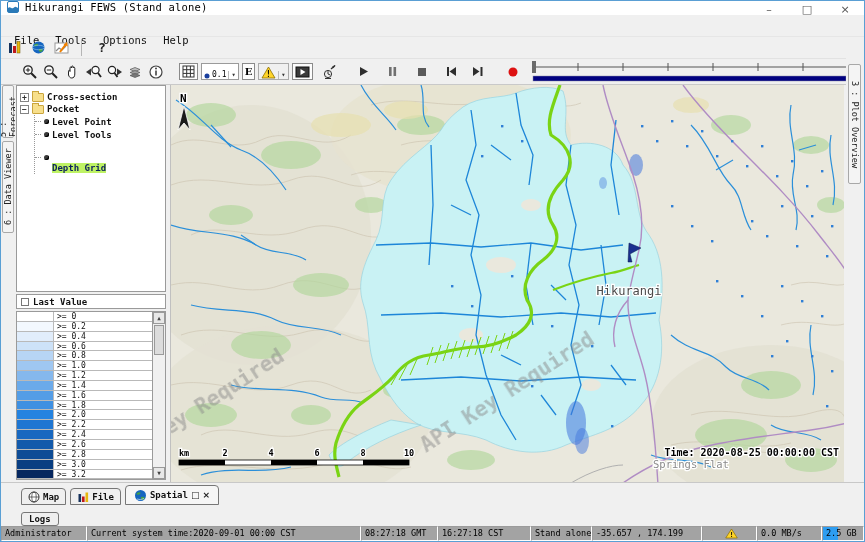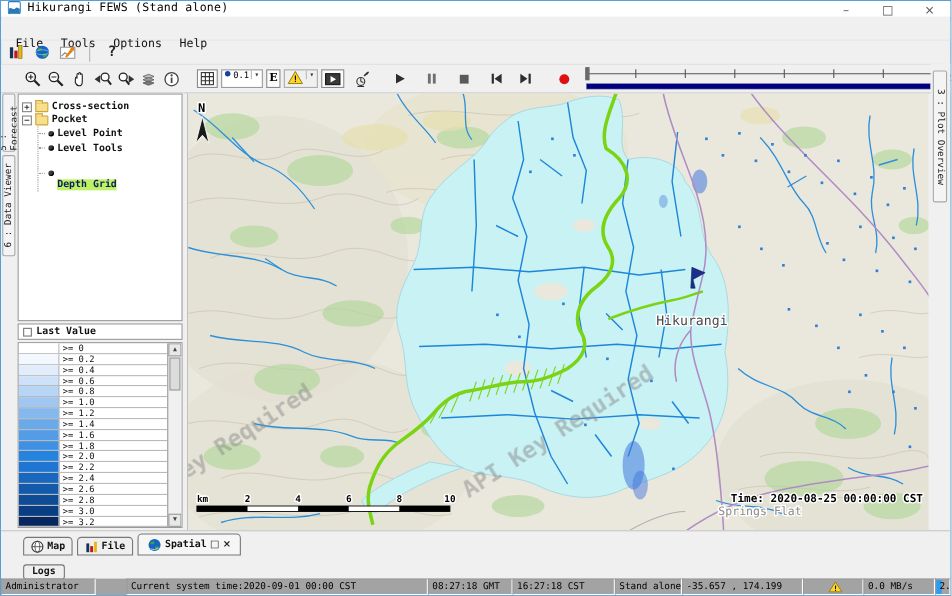--- a/index.html
+++ b/index.html
@@ -23,21 +23,21 @@
 
   
   .toolbar1 { position:absolute; top:36px; left:0; right:0; height:21px; display:flex;
               align-items:center; padding-left:4px; gap:6px; }
   .toolbar2 { position:absolute; top:57px; left:0; right:0; height:27px; display:flex;
               align-items:center; padding-left:20px; gap:3px; border-top:1px solid #e2e2e2;
               border-bottom:1px solid #c9c9c9; background:#f0f0f0; }
   .tbtn { display:flex; align-items:center; justify-content:center; min-width:18px; height:20px; }
   .vsep { width:1px; height:17px; background:#b5b5b5; margin:0 4px; }
   .help-q { font-size:13px; font-weight:bold; color:#222; padding:0 6px; }
-  .dropbox { display:flex; align-items:flex-start; border:1px solid #9a9a9a; background:#fff;
+  .dropbox { display:flex; align-items:flex-end; border:1px solid #9a9a9a; background:#fff;
              height:17px; padding:0 2px; gap:2px; font-size:8px; }
   .dropbox .caret { font-size:7px; color:#333; border-left:1px solid #bbb; padding-left:2px; }
   .boxbtn { border:1px solid #8a8a8a; background:#fcfcfc; height:17px; display:flex;
             align-items:center; justify-content:center; padding:0 2px; }
   .ruler-wrap { display:flex; align-items:center; margin-left:6px; }
   .tl-date { font-size:9px; font-weight:bold; color:#000; margin-left:8px; white-space:nowrap; }
 
   
   .left-strip { position:absolute; top:84px; left:0; width:14px; bottom:59px; background:#f0f0f0; }
   .vtab { border:1px solid #a8a8a8; background:#f4f4f4; border-radius:2px; font-size:8.5px;
@@ -701,21 +701,21 @@
         <span class="tabglyph" style="font-weight:bold;">×</span>
       </span>
     </div>
     <div class="logs-row">
       <span class="logs-btn">Logs</span>
     </div>
   </div>
 
   <div class="statusbar">
     <span class="seg" style="width:86px;">Administrator</span>
-    <span class="seg" style="width:274px;margin-left:28px;">Current system time:2020-09-01 00:00 CST</span>
+    <span class="seg" style="width:274px;">Current system time:2020-09-01 00:00 CST</span>
     <span class="seg" style="width:77px;">08:27:18 GMT</span>
     <span class="seg" style="width:93px;">16:27:18 CST</span>
     <span class="seg" style="width:61px;">Stand alone</span>
     <span class="seg" style="width:110px;">-35.657 , 174.199</span>
     <span class="seg" style="width:55px; display:flex; align-items:center; justify-content:center;">
       <svg width="13" height="11">
         <path d="M6.5,1 L12.3,10 L0.7,10 Z" fill="#ffd428" stroke="#8a6d00" stroke-width=".7"></path>
         <text x="6.5" y="9" font-size="7" font-weight="bold" text-anchor="middle" fill="#000">!</text>
         </svg>
     </span>

